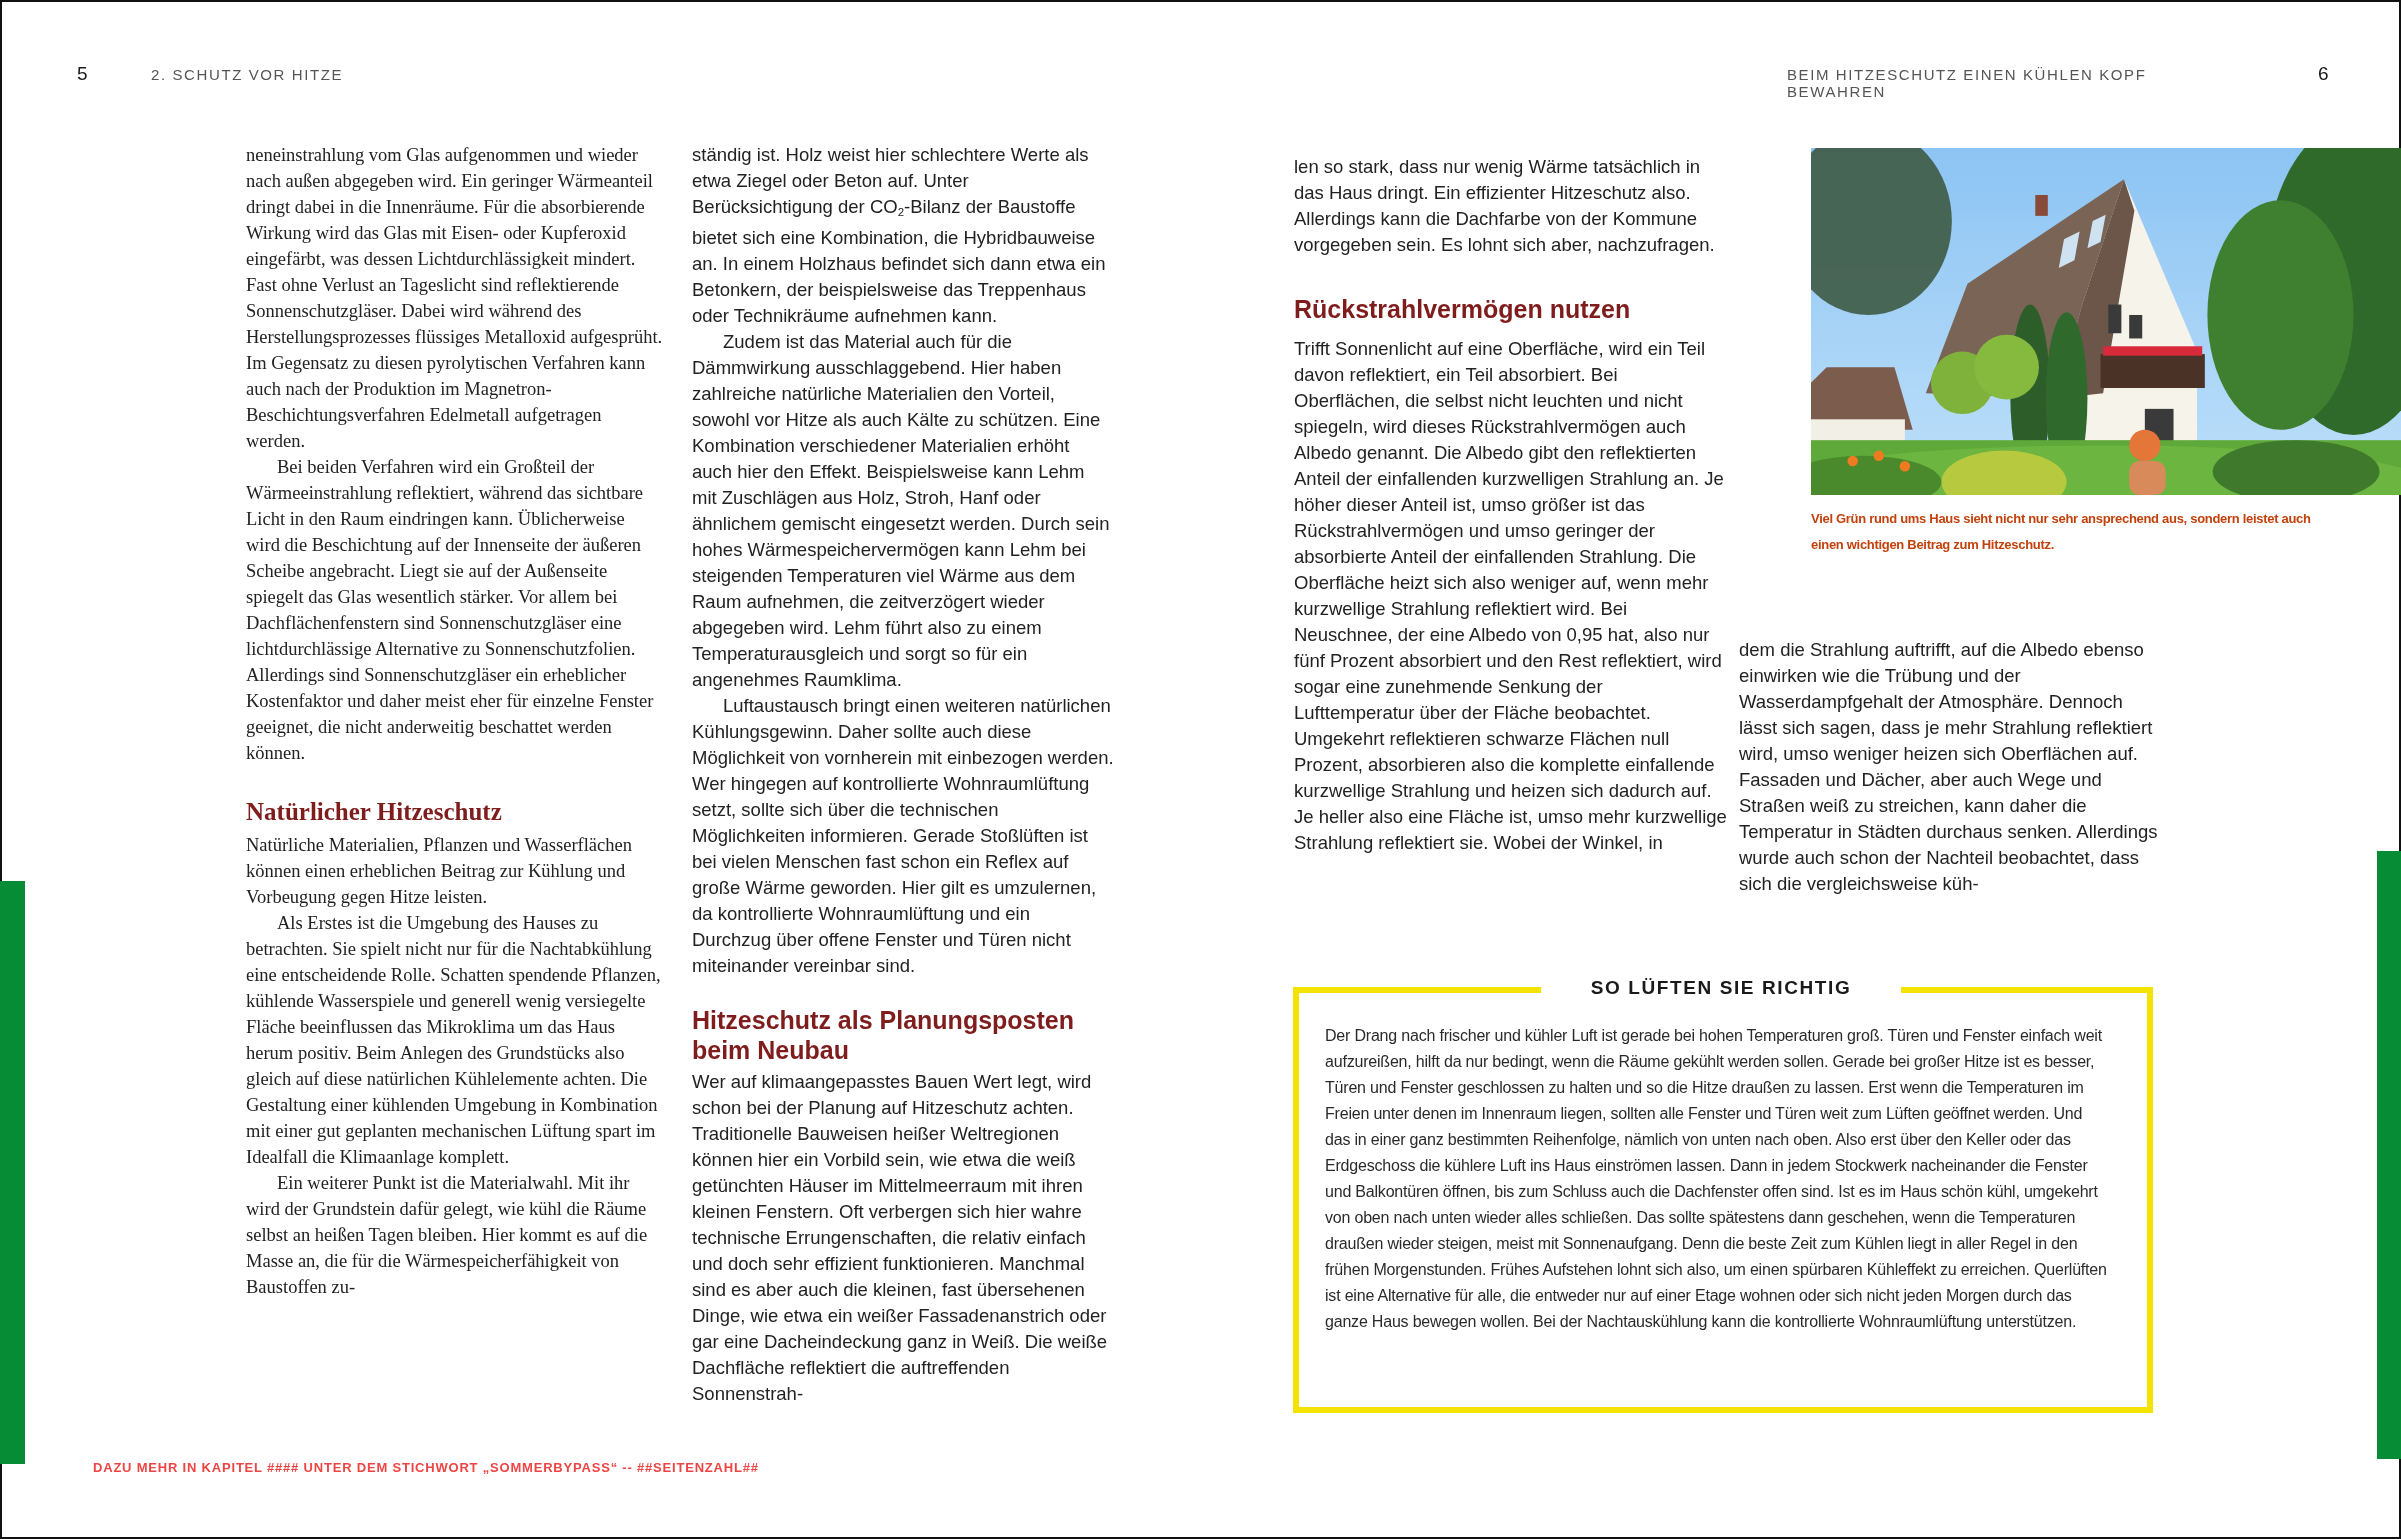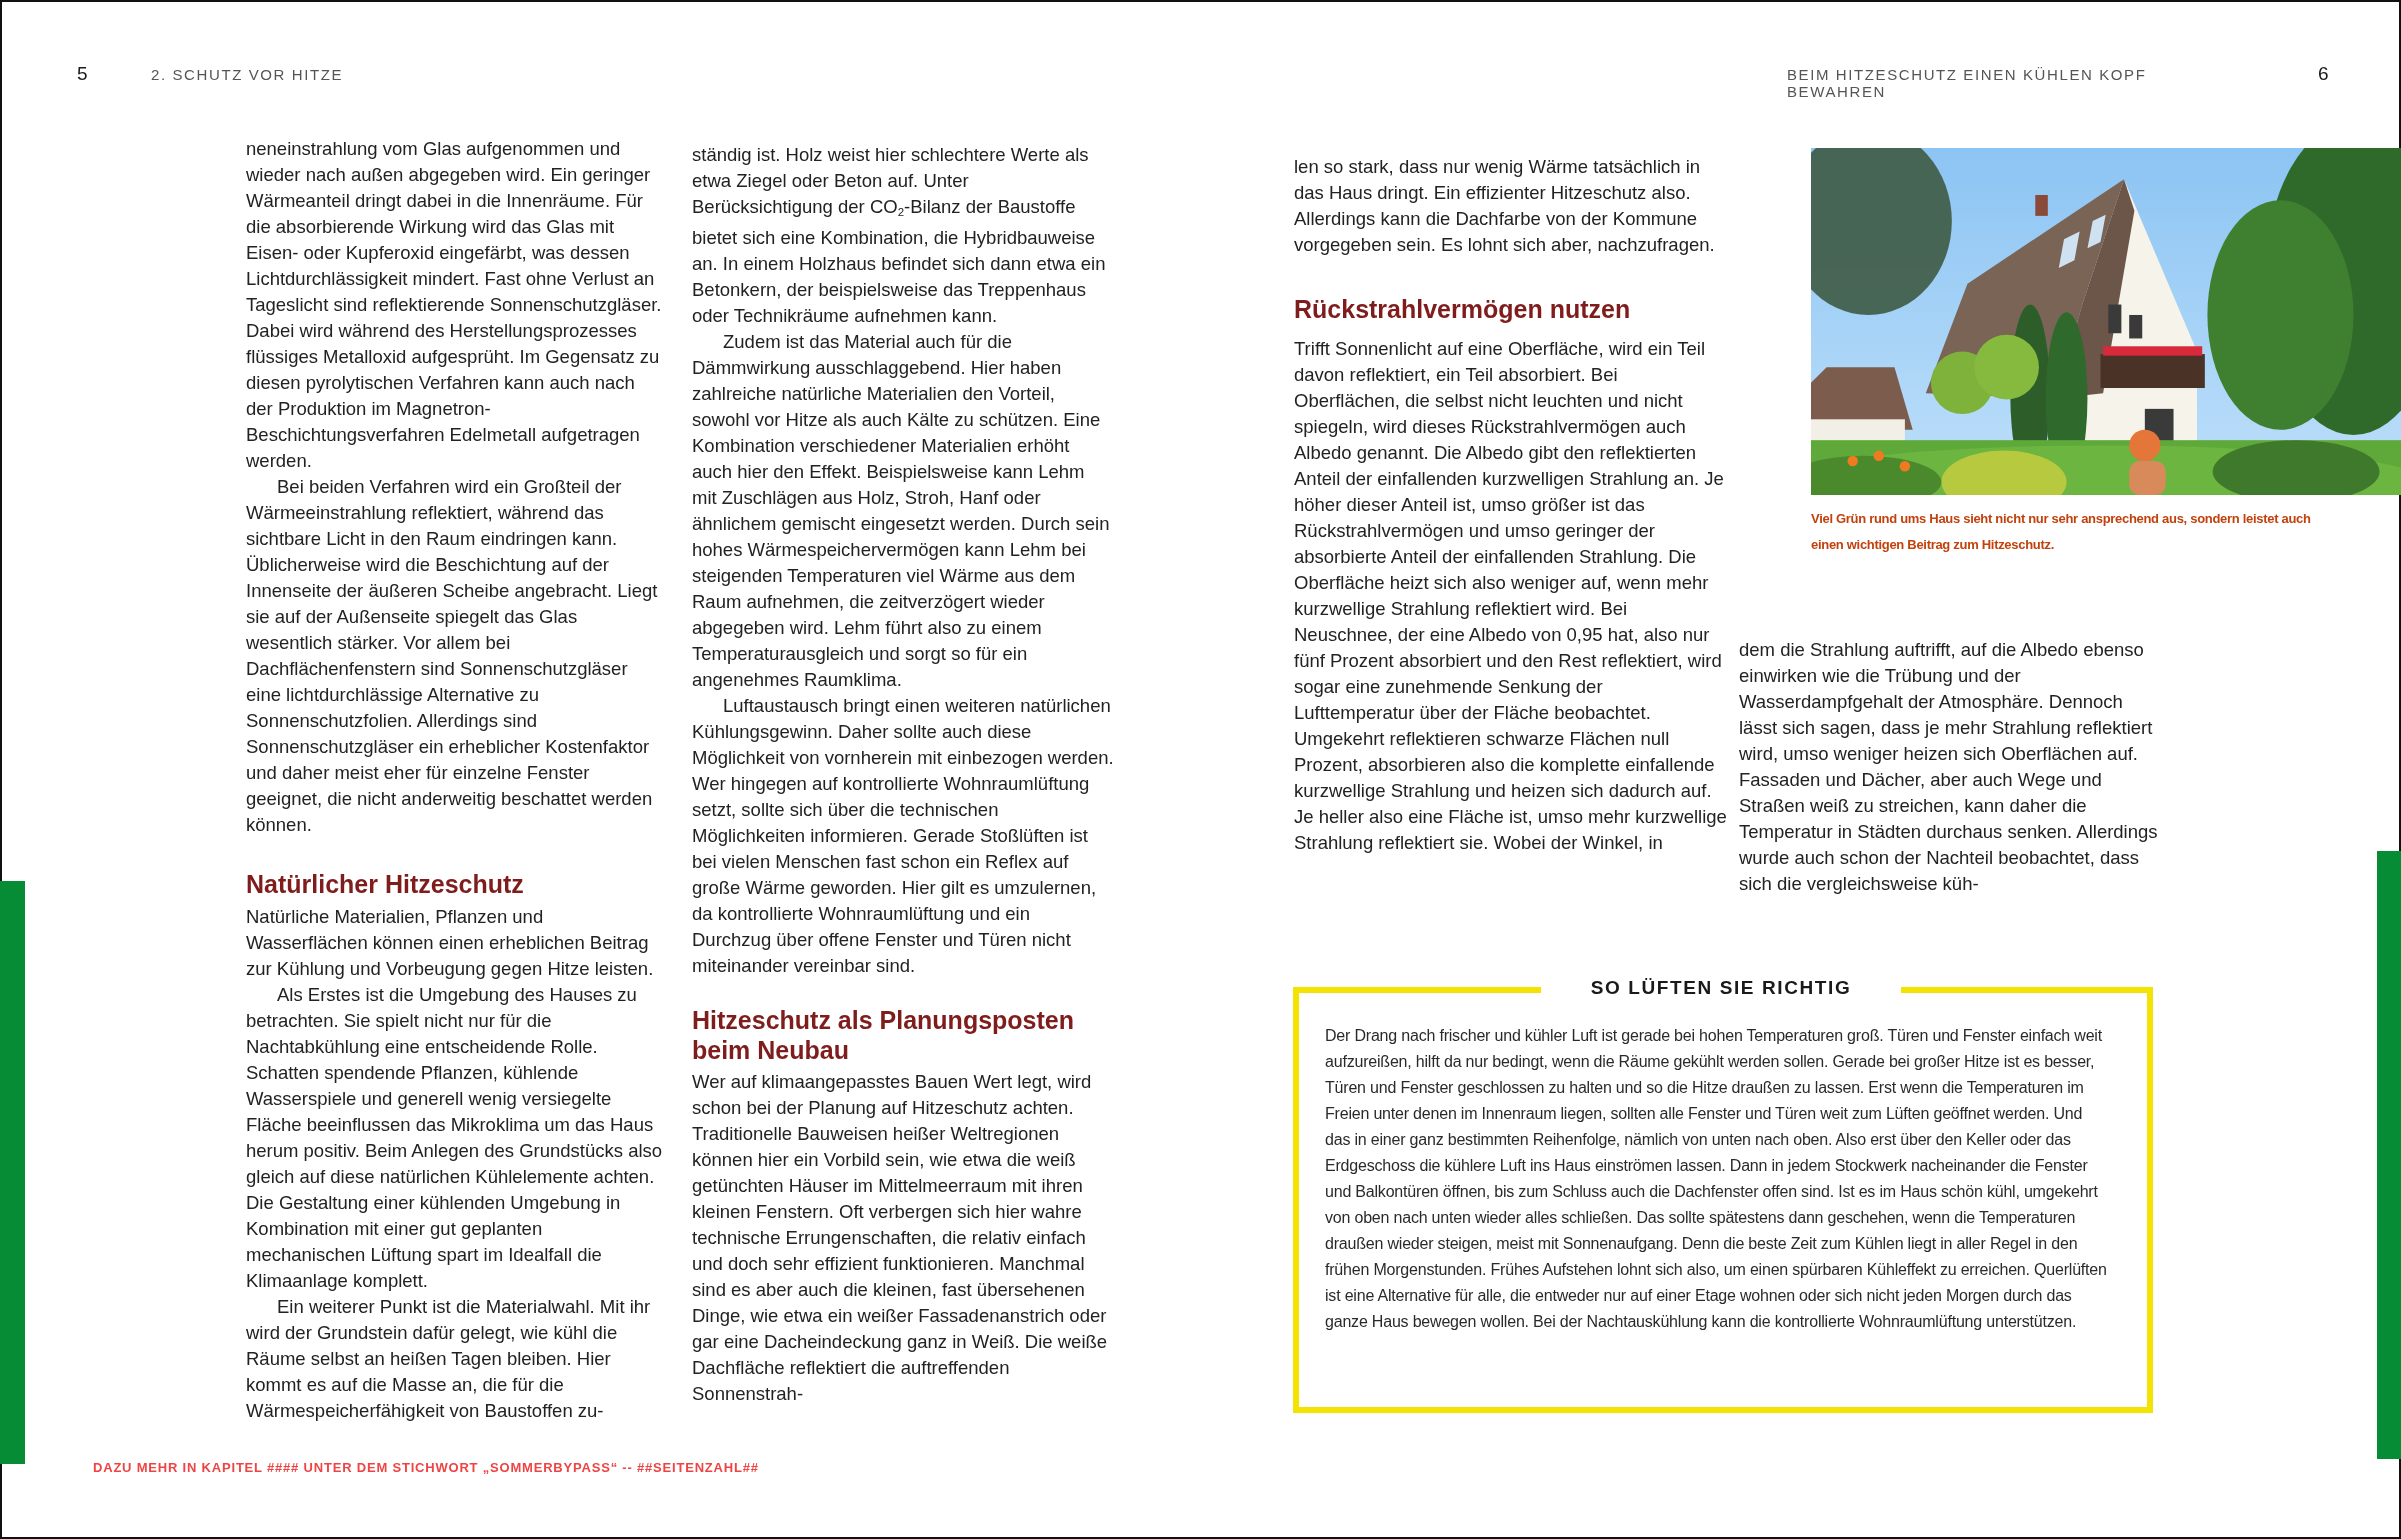--- a/index.html
+++ b/index.html
@@ -38,21 +38,21 @@
 <div class="frame-left"></div>
 <div class="frame-bottom"></div>
 <div class="frame-right"></div>
 
 <div class="page-num" style="left:77px;">5</div>
 <div class="running-head" style="left:151px;">2. SCHUTZ VOR HITZE</div>
 
 <div class="running-head" style="left:1787px; width:454px; ">BEIM HITZESCHUTZ EINEN KÜHLEN KOPF BEWAHREN</div>
 <div class="page-num" style="left:2318px;">6</div>
 
-<div class="col" style="left:246px; top:136px; width:417px;">
+<div class="col" style="left:246px; top:142px; width:417px;font-family:Liberation Serif, serif;">
   <p>neneinstrahlung vom Glas aufgenommen und wieder nach außen abgegeben wird. Ein geringer Wärmeanteil dringt dabei in die Innenräume. Für die absorbierende Wirkung wird das Glas mit Eisen- oder Kupferoxid eingefärbt, was dessen Lichtdurchlässigkeit mindert. Fast ohne Verlust an Tageslicht sind reflektierende Sonnenschutzgläser. Dabei wird während des Herstellungsprozesses flüssiges Metalloxid aufgesprüht. Im Gegensatz zu diesen pyrolytischen Verfahren kann auch nach der Produktion im Magnetron-Beschichtungsverfahren Edelmetall aufgetragen werden.</p>
   <p class="indent">Bei beiden Verfahren wird ein Großteil der Wärmeeinstrahlung reflektiert, während das sichtbare Licht in den Raum eindringen kann. Üblicherweise wird die Beschichtung auf der Innenseite der äußeren Scheibe angebracht. Liegt sie auf der Außenseite spiegelt das Glas wesentlich stärker. Vor allem bei Dachflächenfenstern sind Sonnenschutzgläser eine lichtdurchlässige Alternative zu Sonnenschutzfolien. Allerdings sind Sonnenschutzgläser ein erheblicher Kostenfaktor und daher meist eher für einzelne Fenster geeignet, die nicht anderweitig beschattet werden können.</p>
   <h2 style="margin-top:31px; margin-bottom:5.2px;">Natürlicher Hitzeschutz</h2>
   <p>Natürliche Materialien, Pflanzen und Wasserflächen können einen erheblichen Beitrag zur Kühlung und Vorbeugung gegen Hitze leisten.</p>
   <p class="indent">Als Erstes ist die Umgebung des Hauses zu betrachten. Sie spielt nicht nur für die Nachtabkühlung eine entscheidende Rolle. Schatten spendende Pflanzen, kühlende Wasserspiele und generell wenig versiegelte Fläche beeinflussen das Mikroklima um das Haus herum positiv. Beim Anlegen des Grundstücks also gleich auf diese natürlichen Kühlelemente achten. Die Gestaltung einer kühlenden Umgebung in Kombination mit einer gut geplanten mechanischen Lüftung spart im Idealfall die Klimaanlage komplett.</p>
   <p class="indent">Ein weiterer Punkt ist die Materialwahl. Mit ihr wird der Grundstein dafür gelegt, wie kühl die Räume selbst an heißen Tagen bleiben. Hier kommt es auf die Masse an, die für die Wärmespeicherfähigkeit von Baustoffen zu-</p>
 </div>
 
 <div class="col" style="left:692px; top:142px; width:422px;">
   <p><span>ständig ist. Holz weist hier schlechtere Werte als etwa Ziegel oder Beton auf. Unter Berücksichtigung der CO</span><span class="sub">2</span><span>-Bilanz der Baustoffe bietet sich eine Kombination, die Hybridbauweise an. In einem Holzhaus befindet sich dann etwa ein Betonkern, der beispielsweise das Treppenhaus oder Technikräume aufnehmen kann.</span></p>

